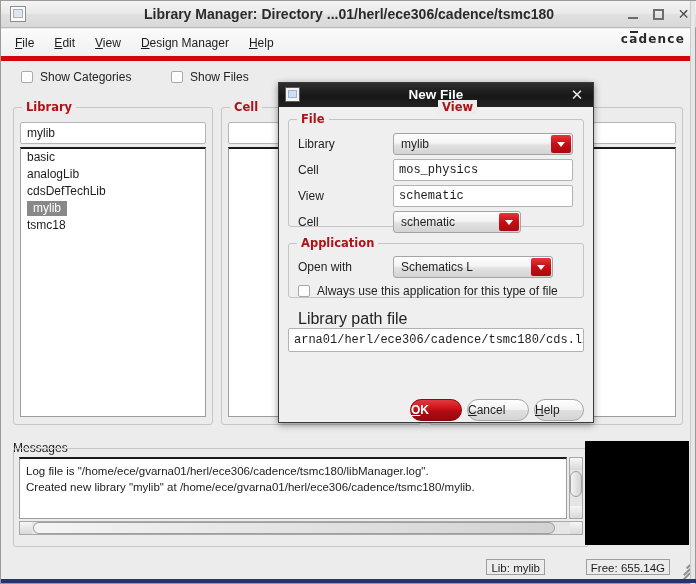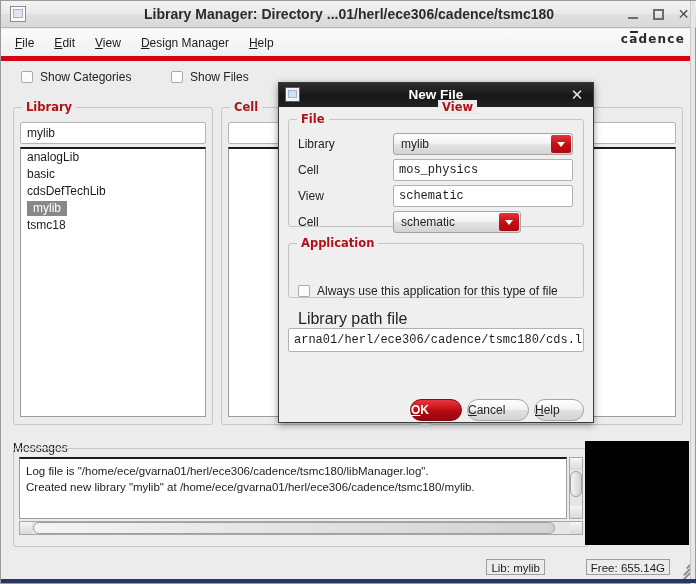--- a/index.html
+++ b/index.html
@@ -229,22 +229,22 @@
         <div class="chkbox"></div>
         <span>Show Files</span>
       </div>
     </div>
 
     <div class="panel" style="left:12px;top:99px;width:200px;height:325px;">
       <div class="frame"></div>
       <div class="glabel">Library</div>
       <div class="filterbox" style="left:7px;top:22px;width:186px;height:22px;">mylib</div>
       <div class="listbox" style="left:7px;top:47px;width:186px;height:270px;">
+        <div class="listitem">basic</div>
         <div class="listitem">analogLib</div>
-        <div class="listitem">basic</div>
         <div class="listitem">cdsDefTechLib</div>
         <div style="padding:1px 6px;"><span class="listitem sel" style="padding:0 6px;">mylib</span></div>
         <div class="listitem">tsmc18</div>
       </div>
     </div>
 
     <div class="panel" style="left:220px;top:99px;width:200px;height:325px;">
       <div class="frame"></div>
       <div class="glabel">Cell</div>
       <div class="filterbox" style="left:7px;top:22px;width:186px;height:22px;"></div>
@@ -329,20 +329,27 @@
           <div class="ctext">schematic</div>
           <div class="arrow"></div>
         </div>
       </div>
     </div>
 
     <div class="dgroup" style="left:9px;top:153px;width:296px;height:62px;">
       <div class="frame"></div>
       <div class="glabel">Application</div>
 
+      <div class="frow" style="top:20px;width:296px;">
+        <div class="flabel" style="left:10px;">Open with</div>
+        <div class="combo" style="left:105px;top:0;width:160px;">
+          <div class="ctext">Schematics L</div>
+          <div class="arrow"></div>
+        </div>
+      </div>
 
       <div class="dchk" style="left:10px;top:48px;">
         <div class="chkbox"></div>
         <span>Always use this application for this type of file</span>
       </div>
     </div>
 
     <div class="pathlabel" style="left:19px;top:227px;">Library path file</div>
     <div class="textfield" style="left:9px;top:245px;width:296px;height:24px;line-height:22px;">arna01/herl/ece306/cadence/tsmc180/cds.lib</div>
 

